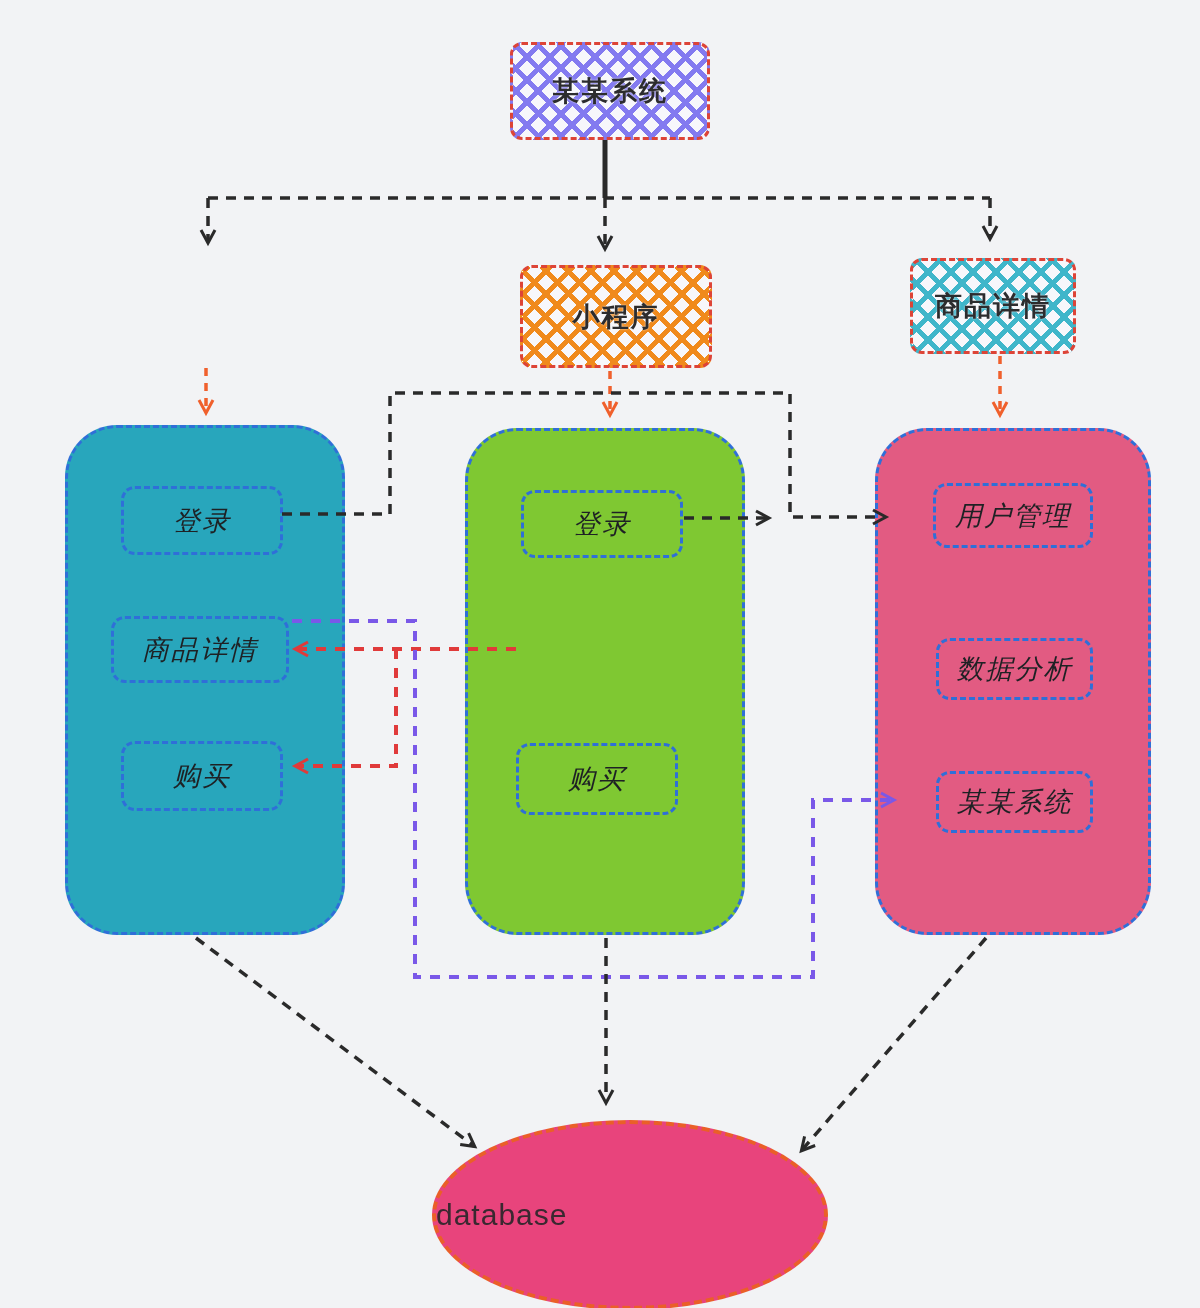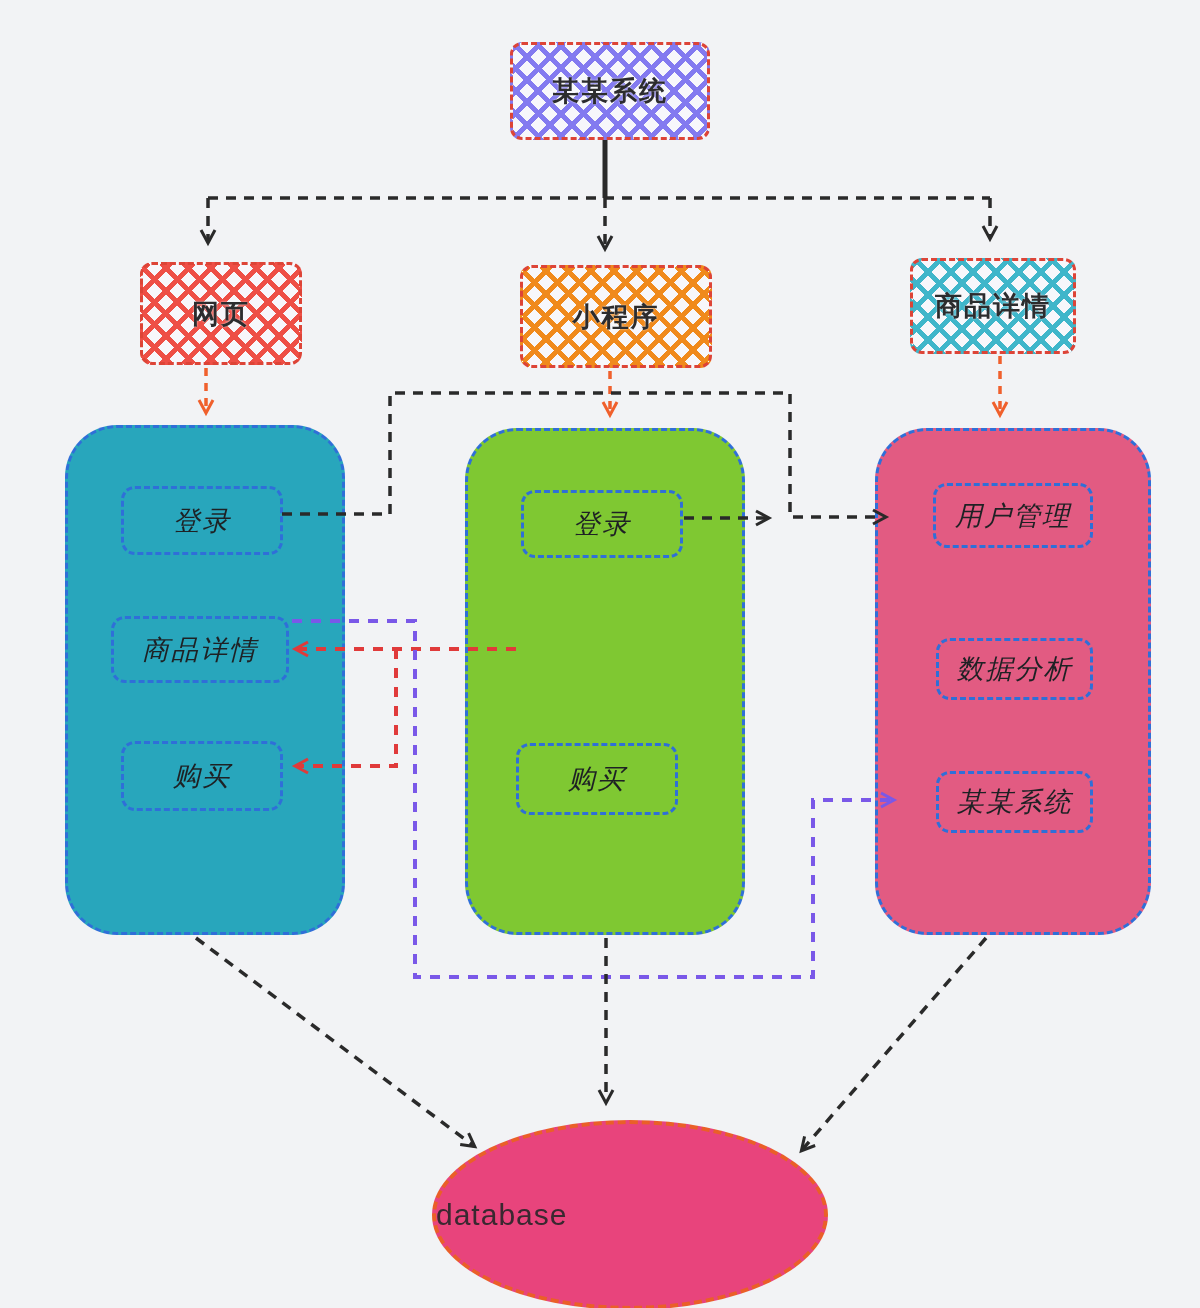--- a/index.html
+++ b/index.html
@@ -78,23 +78,20 @@
 </style>
 </head>
 <body>
 
 <div class="canvas">
 
   <div class="node hatch n-system">
     <span class="label">某某系统</span>
   </div>
 
-  <div class="node hatch n-web">
-    <span class="label">网页</span>
-  </div>
   <div class="node hatch n-mini">
     <span class="label">小程序</span>
   </div>
   <div class="node hatch n-admin">
     <span class="label">商品详情</span>
   </div>
 
   <div class="node container c-web g-web">
     <div class="item i-web-login">
       <span class="label">登录</span>

